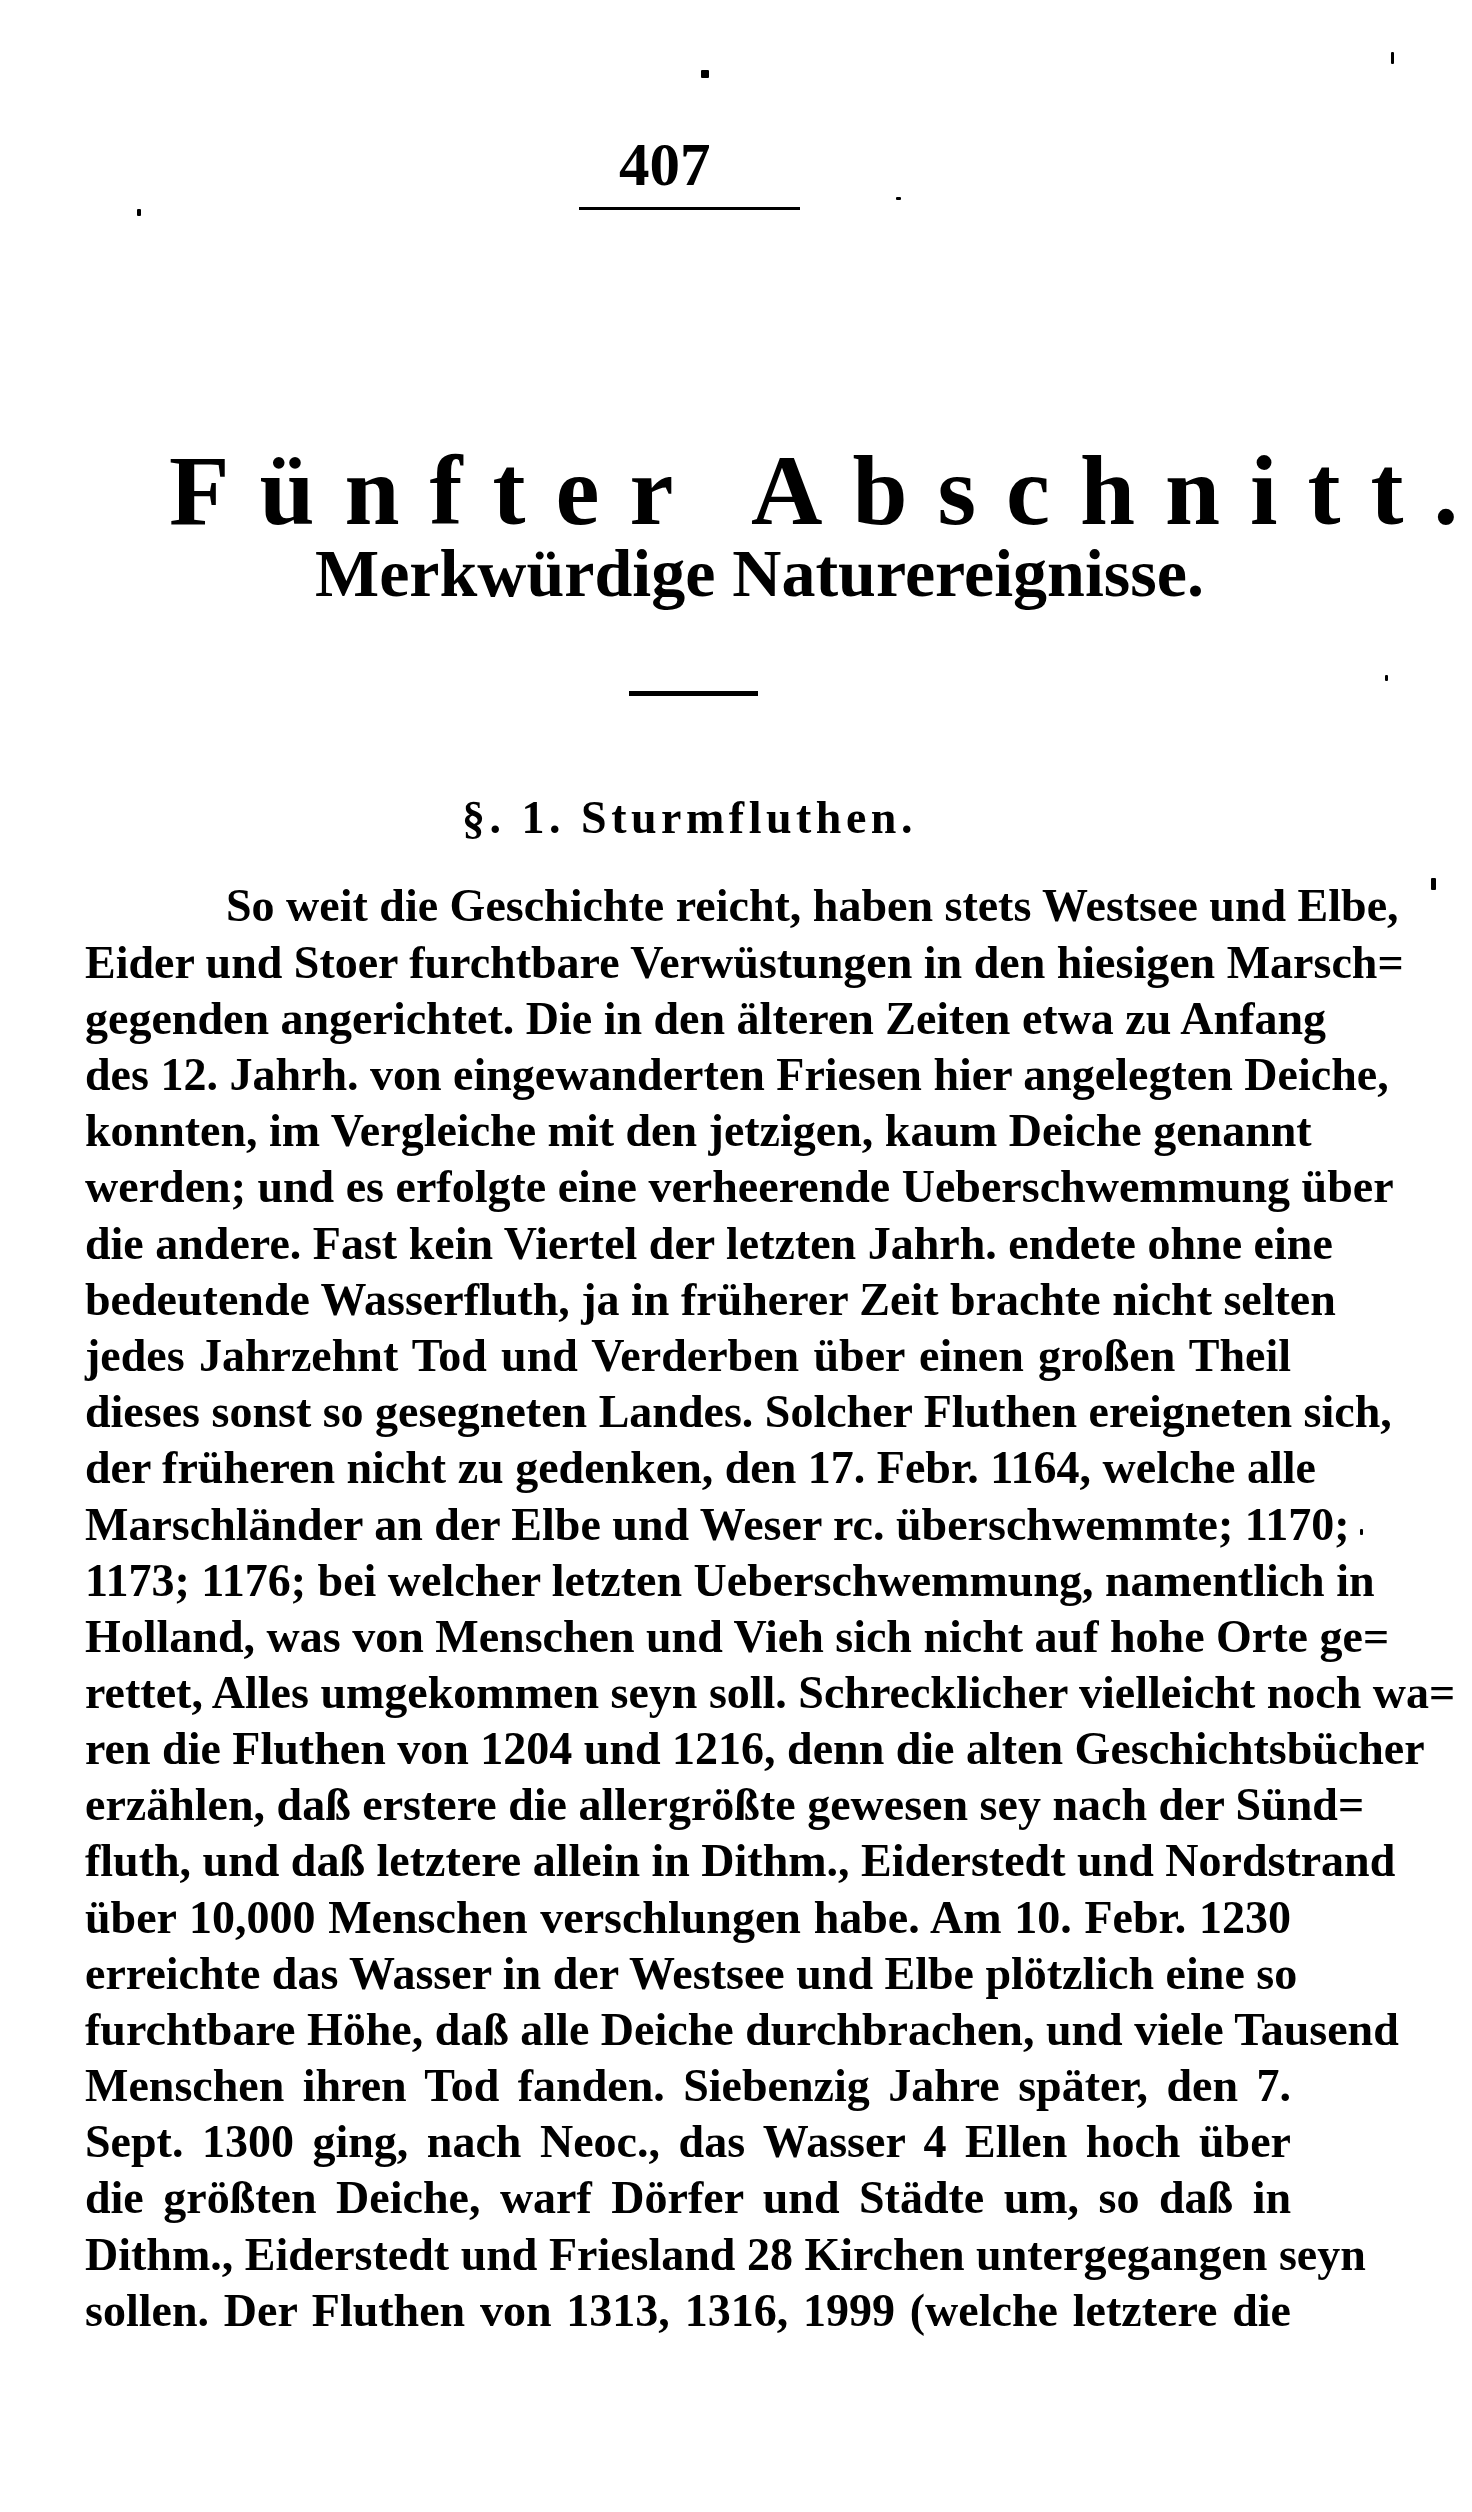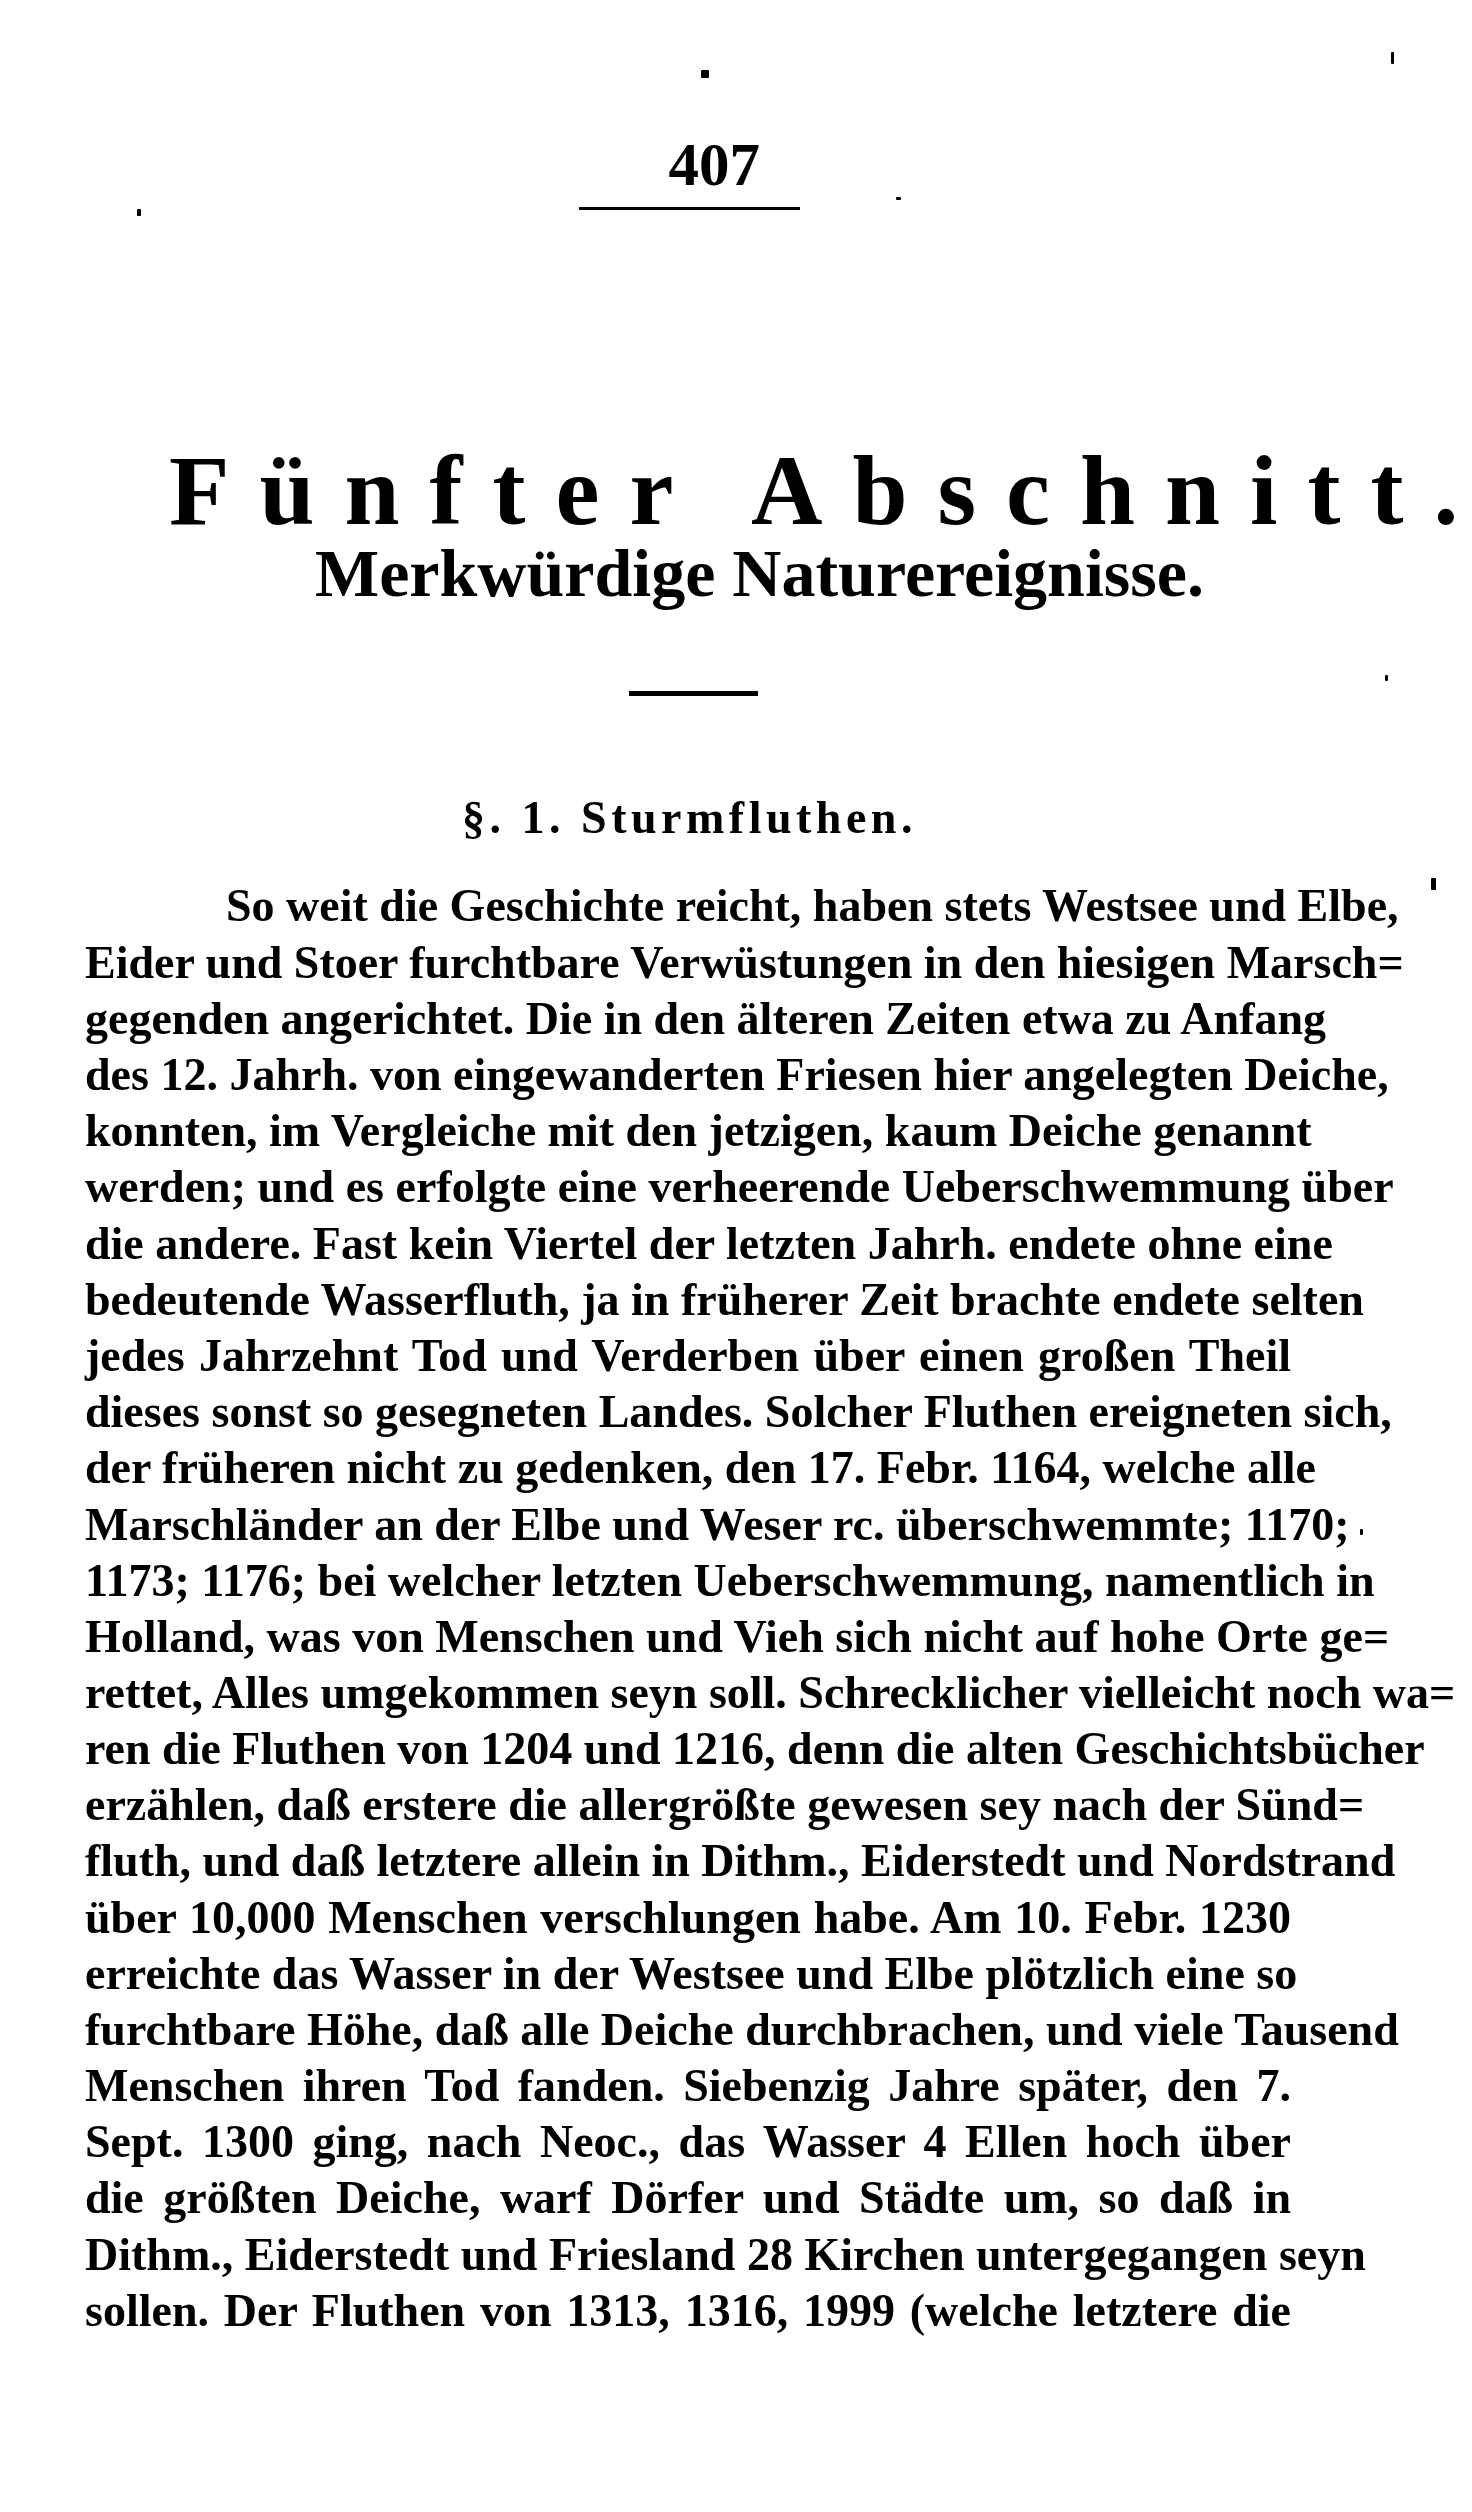--- a/index.html
+++ b/index.html
@@ -1,18 +1,18 @@
 <!DOCTYPE html>
 <html style="font-size:9px"><head>
 <meta charset="utf-8">
 <style>
   html, body { margin: 0; padding: 0; background: #ffffff; }
   body { width: 1473px; height: 2512px; position: relative; overflow: hidden; }
   .page { position: absolute; left: 0; top: 0; width: 1473px; height: 2512px; background: #ffffff; color: #000000; font-family: "DejaVu Serif", "Liberation Serif", serif; }
-  .page-number { position: absolute; left: 619px; top: 134px; width: 141px; text-align: right; font-family: "Liberation Serif", serif; font-weight: bold; font-size: 61px; line-height: 61px; }
+  .page-number { position: absolute; left: 619px; top: 134px; width: 141px; text-align: left; font-family: "Liberation Serif", serif; font-weight: bold; font-size: 61px; line-height: 61px; }
   .rule { position: absolute; background: #000000; }
   .rule-top { left: 579px; top: 207px; width: 221px; height: 2.8px; }
   .rule-mid { left: 629px; top: 691px; width: 129px; height: 4.5px; }
   .chapter-title { position: absolute; left: 169px; top: 440px; width: 1042px; text-align: left; font-family: "Liberation Serif", serif; font-weight: bold; font-size: 99px; line-height: 101px; letter-spacing: 30px; white-space: nowrap; }
   .chapter-subtitle { position: absolute; left: 315px; top: 539px; width: 754px; text-align: center; font-family: "Liberation Serif", serif; font-weight: bold; font-size: 68px; line-height: 68px; white-space: nowrap; }
   .section-heading { position: absolute; left: 394px; top: 784px; width: 591px; text-align: center; font-family: "Liberation Serif", serif; font-weight: bold; font-size: 46px; line-height: 68px; letter-spacing: 4.5px; white-space: nowrap; }
   .body-text { position: absolute; left: 85px; top: 0; width: 1206px; }
   .line { position: absolute; left: 0; width: 1206px; height: 56px; font-family: "Liberation Serif", serif; font-weight: bold; font-size: 46px; line-height: 56px; text-align: justify; text-align-last: justify; white-space: nowrap; overflow: visible; }
   .line.indent { left: 97px; width: 1109px; margin-left: 44px; }
   .speck { position: absolute; background: #000; border-radius: 1.1px; }
@@ -31,21 +31,21 @@
   <div class="section-heading">§. 1. Sturmfluthen.</div>
 
   <div class="body-text">
     <div class="line indent" style="top:878px">So weit die Geschichte reicht, haben stets Westsee und Elbe,</div>
     <div class="line" style="top:935px">Eider und Stoer furchtbare Verwüstungen in den hiesigen Marsch=</div>
     <div class="line" style="top:991px">gegenden angerichtet. Die in den älteren Zeiten etwa zu Anfang</div>
     <div class="line" style="top:1047px">des 12. Jahrh. von eingewanderten Friesen hier angelegten Deiche,</div>
     <div class="line" style="top:1103px">konnten, im Vergleiche mit den jetzigen, kaum Deiche genannt</div>
     <div class="line" style="top:1159px">werden; und es erfolgte eine verheerende Ueberschwemmung über</div>
     <div class="line" style="top:1216px">die andere. Fast kein Viertel der letzten Jahrh. endete ohne eine</div>
-    <div class="line" style="top:1272px">bedeutende Wasserfluth, ja in früherer Zeit brachte endete selten</div>
+    <div class="line" style="top:1272px">bedeutende Wasserfluth, ja in früherer Zeit brachte nicht selten</div>
     <div class="line" style="top:1328px">jedes Jahrzehnt Tod und Verderben über einen großen Theil</div>
     <div class="line" style="top:1384px">dieses sonst so gesegneten Landes. Solcher Fluthen ereigneten sich,</div>
     <div class="line" style="top:1440px">der früheren nicht zu gedenken, den 17. Febr. 1164, welche alle</div>
     <div class="line" style="top:1497px">Marschländer an der Elbe und Weser rc. überschwemmte; 1170;</div>
     <div class="line" style="top:1553px">1173; 1176; bei welcher letzten Ueberschwemmung, namentlich in</div>
     <div class="line" style="top:1609px">Holland, was von Menschen und Vieh sich nicht auf hohe Orte ge=</div>
     <div class="line" style="top:1665px">rettet, Alles umgekommen seyn soll. Schrecklicher vielleicht noch wa=</div>
     <div class="line" style="top:1721px">ren die Fluthen von 1204 und 1216, denn die alten Geschichtsbücher</div>
     <div class="line" style="top:1777px">erzählen, daß erstere die allergrößte gewesen sey nach der Sünd=</div>
     <div class="line" style="top:1833px">fluth, und daß letztere allein in Dithm., Eiderstedt und Nordstrand</div>

